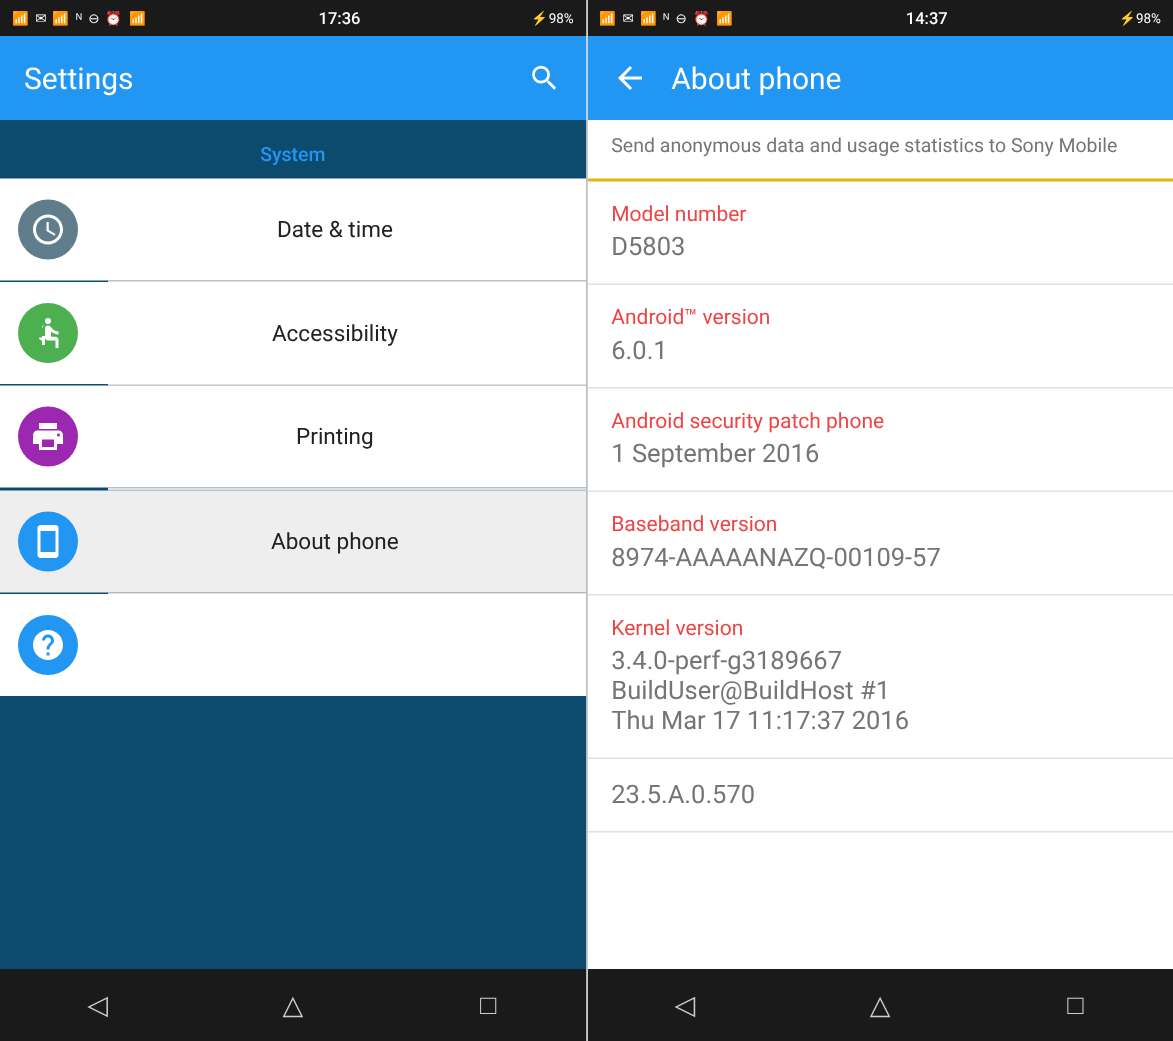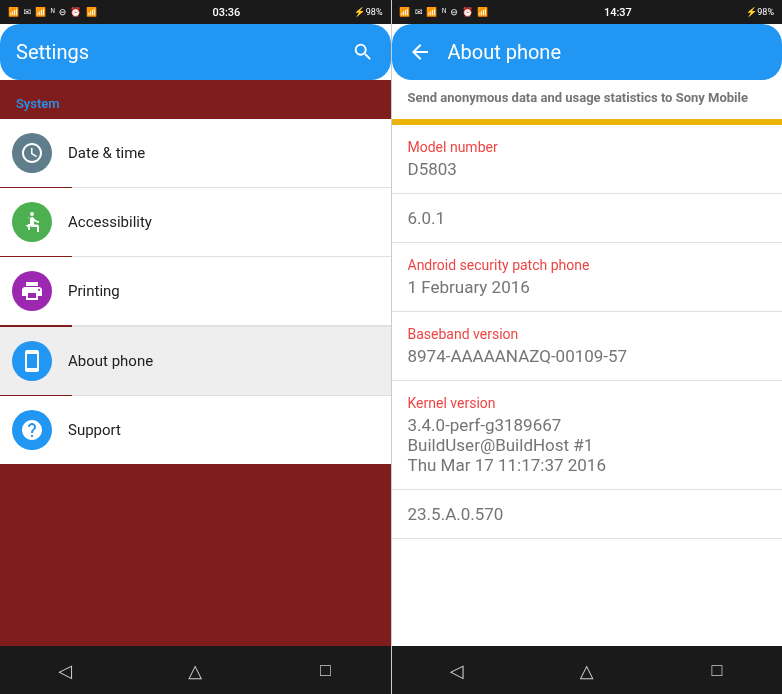--- a/index.html
+++ b/index.html
@@ -47,21 +47,20 @@
     }
 
     
     .toolbar {
       height: 56px;
       background: #2196F3;
       display: flex;
       align-items: center;
       padding: 0 16px;
       color: #fff;
-      border-radius: 20px;
     }
     .toolbar-title {
       font-size: 20px;
       font-weight: 400;
       flex: 1;
       color: #fff;
     }
     .toolbar-icon {
       width: 24px;
       height: 24px;
@@ -73,21 +72,22 @@
     }
     .toolbar-back {
       margin-right: 16px;
       cursor: pointer;
     }
 
     
     .settings-content {
       flex: 1;
       overflow-y: auto;
-      background: #7f1d1d;
+      background: #0c4a6e;
+      text-align: center;
     }
 
     .section-header {
       padding: 16px 16px 8px 16px;
       font-size: 13px;
       font-weight: 500;
       color: #2196F3;
     }
 
     .divider {
@@ -150,22 +150,21 @@
       color: #ef4444;
       font-weight: 400;
       margin-bottom: 4px;
     }
     .about-value {
       font-size: 17px;
       color: #757575;
     }
     .about-partial {
       padding: 10px 16px 14px 16px;
-      border-bottom: 6px solid #eab308;
-      font-weight: bold;
+      border-bottom: 2px solid #eab308;
     }
     .about-partial .about-value {
       font-size: 13px;
       color: #757575;
     }
 
     
     .nav-bar {
       height: 48px;
       background: #1a1a1a;
@@ -198,21 +197,21 @@
 <body>
 
 <div class="split-wrapper">
 
   <div class="panel panel-left">
 
     <div class="status-bar">
       <div class="status-bar-icons">
         <span style="font-size:9px; letter-spacing:1px;">📶 ✉ 📶 ᴺ ⊖ ⏰ 📶</span>
       </div>
-      <div class="status-bar-time">03:36</div>
+      <div class="status-bar-time">17:36</div>
       <div class="status-bar-icons">
         <span style="font-size:9px;">⚡<span>98%</span></span>
       </div>
     </div>
 
     <div class="toolbar">
       <span class="toolbar-title">Settings</span>
       <div class="toolbar-icon">
         <svg width="22" height="22" viewBox="0 0 24 24" fill="white">
           <path d="M15.5 14h-.79l-.28-.27A6.471 6.471 0 0 0 16 9.5 6.5 6.5 0 1 0 9.5 16c1.61 0 3.09-.59 4.23-1.57l.27.28v.79l5 4.99L20.49 19l-4.99-5zm-6 0C7.01 14 5 11.99 5 9.5S7.01 5 9.5 5 14 7.01 14 9.5 11.99 14 9.5 14z"></path>
@@ -274,23 +273,20 @@
         </div>
       </div>
       <div class="divider"></div>
 
       <div class="settings-item">
         <div class="item-icon icon-support">
           <svg width="24" height="24" viewBox="0 0 24 24" fill="white">
             <path d="M12 2C6.48 2 2 6.48 2 12s4.48 10 10 10 10-4.48 10-10S17.52 2 12 2zm1 17h-2v-2h2v2zm2.07-7.75l-.9.92C13.45 12.9 13 13.5 13 15h-2v-.5c0-1.1.45-2.1 1.17-2.83l1.24-1.26c.37-.36.59-.86.59-1.41 0-1.1-.9-2-2-2s-2 .9-2 2H8c0-2.21 1.79-4 4-4s4 1.79 4 4c0 .88-.36 1.68-.93 2.25z"></path>
           </svg>
         </div>
-        <div class="item-text">
-          <div class="item-title">Support</div>
-        </div>
       </div>
 
     </div>
 
     <div class="nav-bar">
       <div class="nav-icon">◁</div>
       <div class="nav-icon">△</div>
       <div class="nav-icon">□</div>
     </div>
 
@@ -322,26 +318,27 @@
       <div class="about-partial">
         <div class="about-value">Send anonymous data and usage statistics to Sony Mobile</div>
       </div>
 
       <div class="about-item">
         <div class="about-label">Model number</div>
         <div class="about-value">D5803</div>
       </div>
 
       <div class="about-item">
+        <div class="about-label">Android™ version</div>
         <div class="about-value">6.0.1</div>
       </div>
 
       <div class="about-item">
         <div class="about-label">Android security patch phone</div>
-        <div class="about-value">1 February 2016</div>
+        <div class="about-value">1 September 2016</div>
       </div>
 
       <div class="about-item">
         <div class="about-label">Baseband version</div>
         <div class="about-value">8974-AAAAANAZQ-00109-57</div>
       </div>
 
       <div class="about-item">
         <div class="about-label">Kernel version</div>
         <div class="about-value" style="white-space: pre-line;">3.4.0-perf-g3189667

